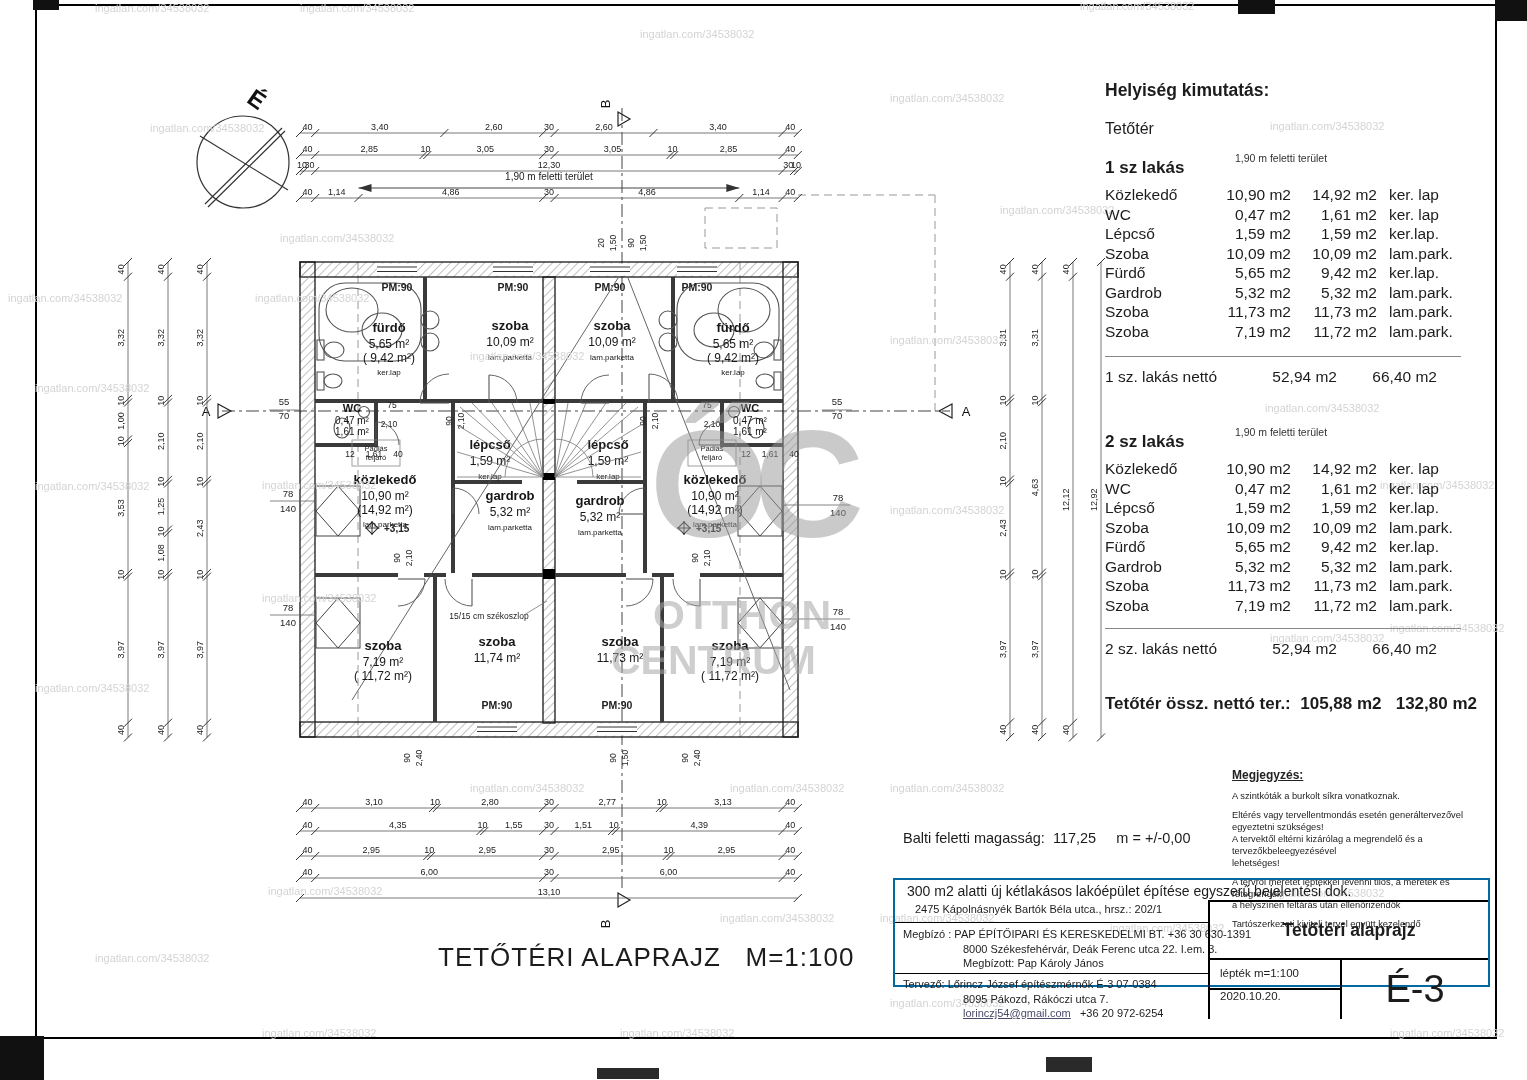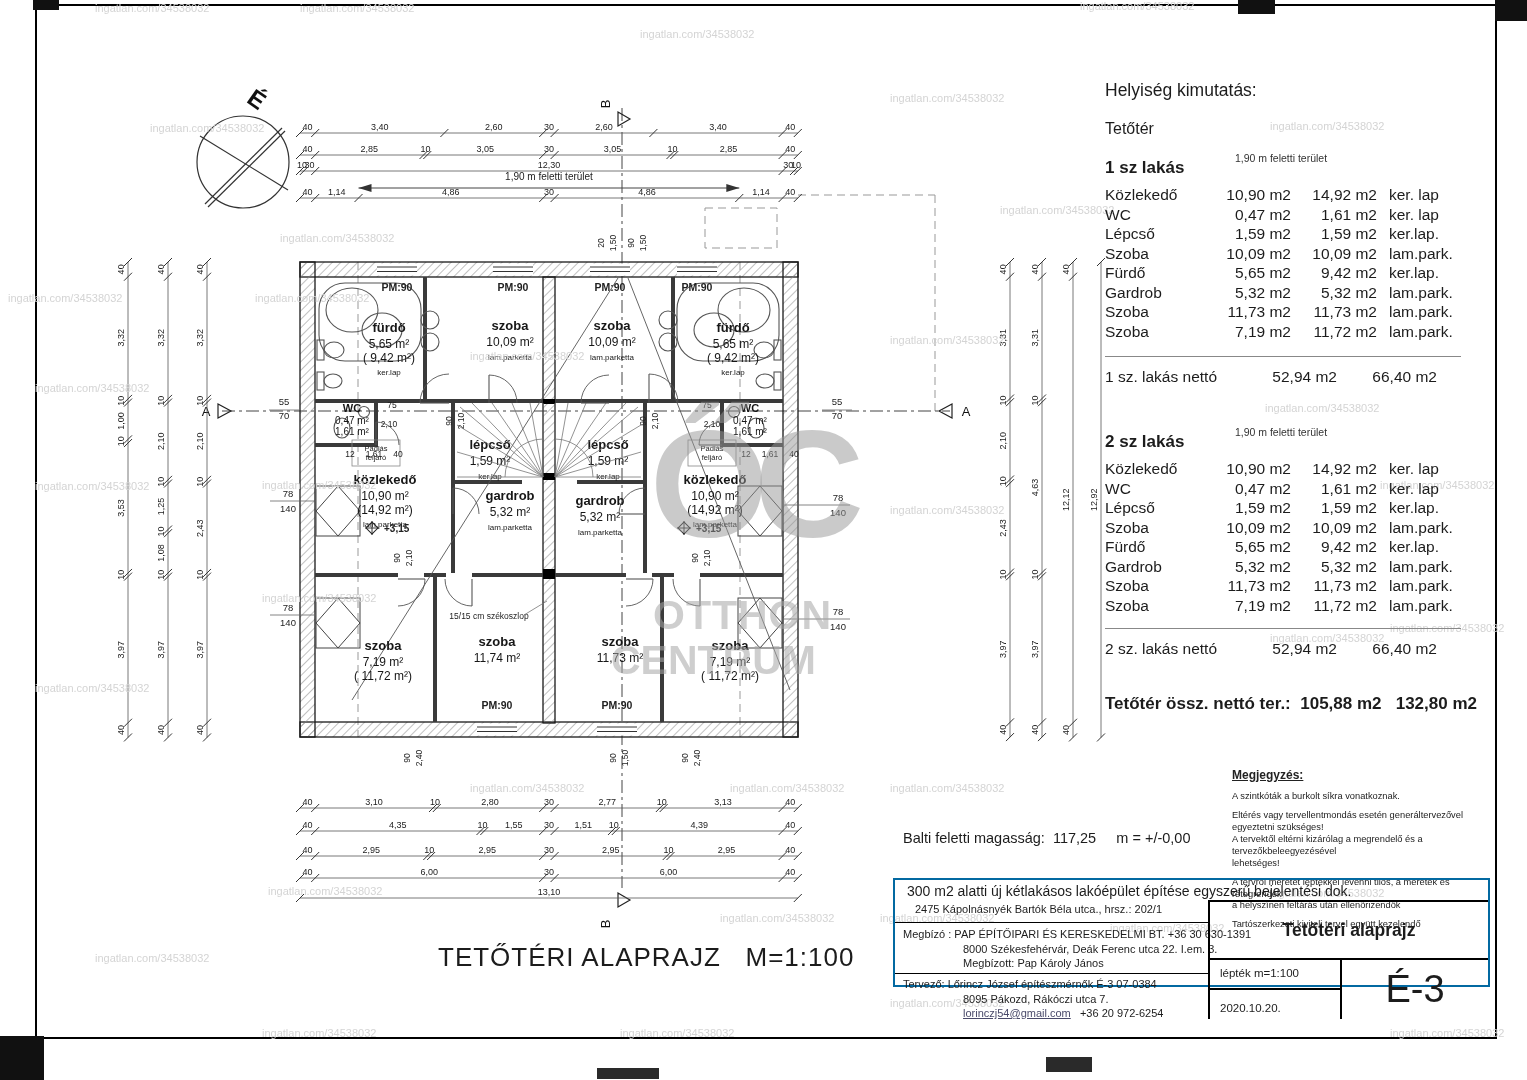--- a/index.html
+++ b/index.html
@@ -3,21 +3,21 @@
 <meta charset="utf-8">
 <style>
   html,body{margin:0;padding:0}
   body{width:1527px;height:1080px;background:#fff;position:relative;overflow:hidden;
        font-family:"Liberation Sans",sans-serif;color:#1c1c1c}
   .abs{position:absolute}
   svg{font-family:"Liberation Sans",sans-serif}
 
   
   #schedule{left:1105px;top:80px;width:378px;height:660px}
-  .sch-title{font-size:17.5px;font-weight:400}
+  .sch-title{font-size:17.5px;font-weight:700}
   .sch-level{position:absolute;top:40px;left:0;font-size:16px}
   .unit-h{position:absolute;left:0;font-size:17px;font-weight:700}
   .col-note{position:absolute;left:122px;top:-6px;width:108px;font-size:10.5px;font-weight:400;
             text-align:center;line-height:1.15;color:#333}
   .rows{position:absolute;left:0;width:100%}
   .srow{display:grid;grid-template-columns:102px 84px 86px auto;height:19.5px;font-size:15.5px}
   .srow .a{text-align:right}
   .srow .f{padding-left:12px}
   .rule{position:absolute;left:0;width:356px;border-top:1.4px solid #888}
   .net{position:absolute;left:0;display:grid;grid-template-columns:136px 96px 100px;font-size:15.5px}
@@ -37,21 +37,21 @@
   .tb-client{left:8px;top:47px;font-size:11px;line-height:14.5px}
   .tb-hline2{left:0;top:93px;width:315px;border-top:1.5px solid #000}
   .tb-designer{left:8px;top:97px;font-size:11px;line-height:14.5px}
   .ind{margin-left:60px}
   .email{color:#4a4a6a;text-decoration:underline}
   .tb-right{left:313px;top:20px;width:280px;height:119px;border-left:2px solid #000;border-top:2px solid #000;box-sizing:border-box}
   .tb-name{height:56px;display:flex;align-items:center;justify-content:center;font-size:17.5px;font-weight:700}
   .tb-bottom{position:absolute;left:0;right:0;top:56px;bottom:0;border-top:2px solid #000;display:flex}
   .tb-sd{width:132px;border-right:2px solid #000;box-sizing:border-box}
   .tb-scale{height:30px;box-sizing:border-box;border-bottom:2px solid #000;padding:7px 0 0 10px;font-size:11.5px}
-  .tb-date{padding:12px 0 0 10px;font-size:11.5px}
+  .tb-date{padding:0 0 0 10px;font-size:11.5px}
   .tb-sheet{flex:1;display:flex;align-items:center;justify-content:center;font-size:38px}
 
   #main-title{left:438px;top:942px;font-size:26px;font-weight:400;letter-spacing:1px;white-space:pre}
   #baltic{left:903px;top:830px;font-size:14.5px;white-space:pre}
 
   
   .wm-big{font-weight:700;pointer-events:none}
   #wm-oc{left:650px;top:408px;font-size:152px;line-height:1;letter-spacing:-14px;color:rgba(150,150,150,.5)}
   #wm-otthon{left:653px;top:592px;font-size:41px;letter-spacing:1px;color:rgba(165,165,165,.55)}
   #wm-centrum{left:611px;top:637px;font-size:41px;color:rgba(165,165,165,.55)}

